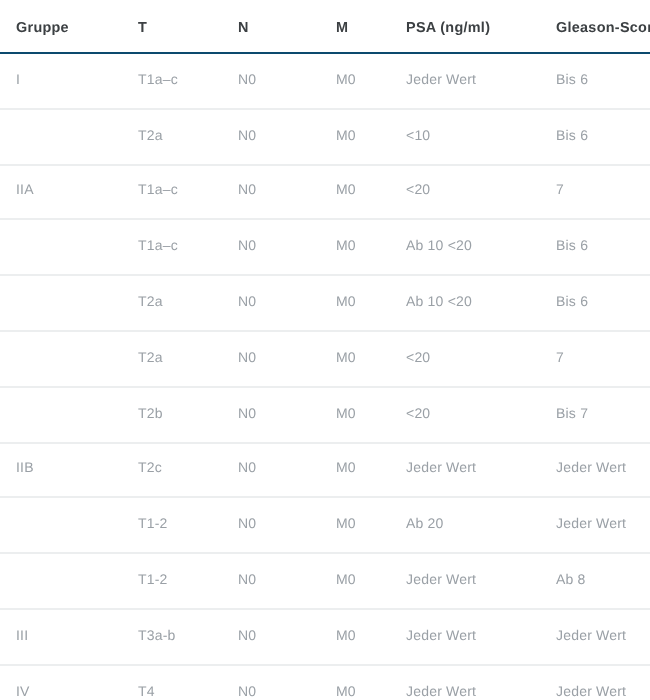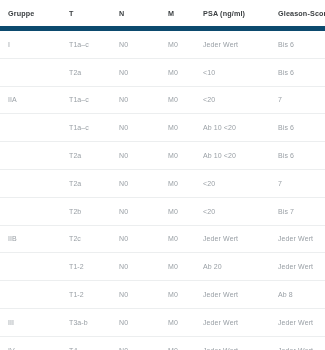--- a/index.html
+++ b/index.html
@@ -26,21 +26,21 @@
     padding: 0 2px 0 0;
     white-space: nowrap;
     overflow: hidden;
   }
   #staging-table thead th {
     height: 26px;
     font-size: 7.2px;
     font-weight: bold;
     color: #3c4043;
     letter-spacing: 0.15px;
-    border-bottom: 5px solid #0c4a6e;
+    border-bottom: 1px solid #0c4a6e;
   }
   #staging-table tbody td {
     height: 26.8px;
     font-size: 7px;
     font-weight: normal;
     color: #9aa0a6;
     letter-spacing: 0.1px;
     border-bottom: 1px solid #eceeef;
   }
   

